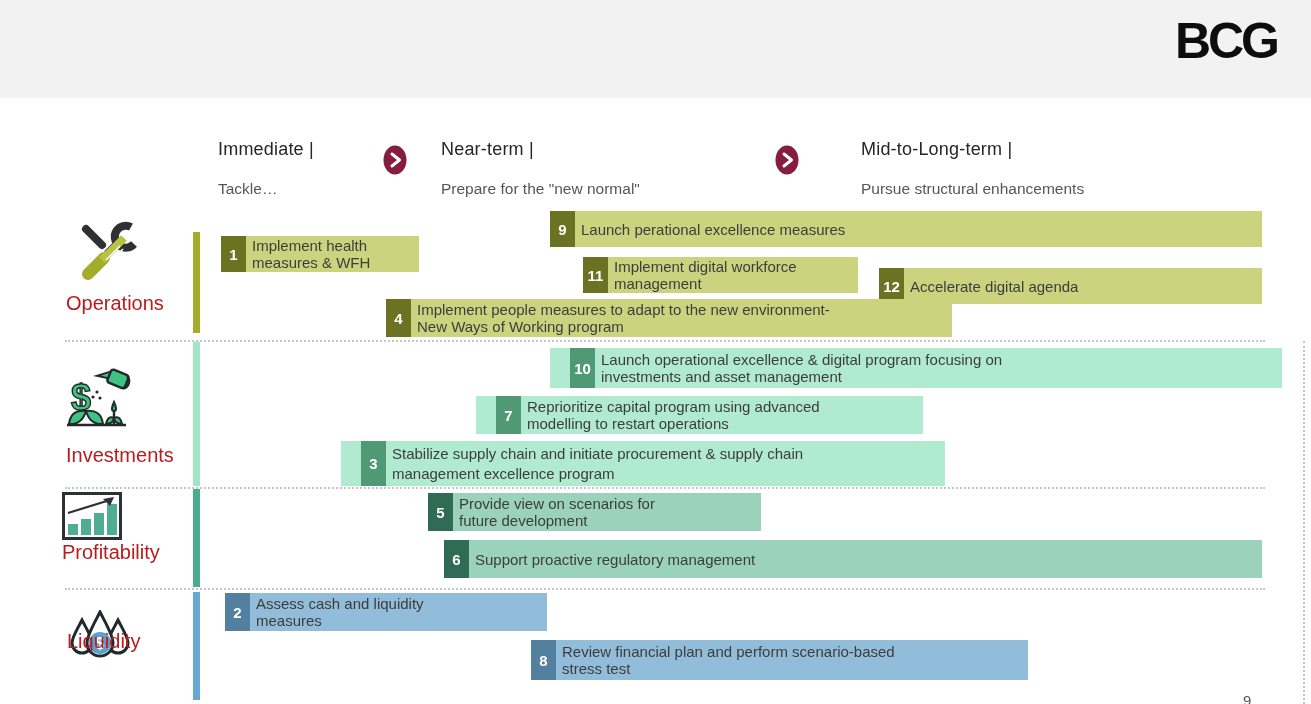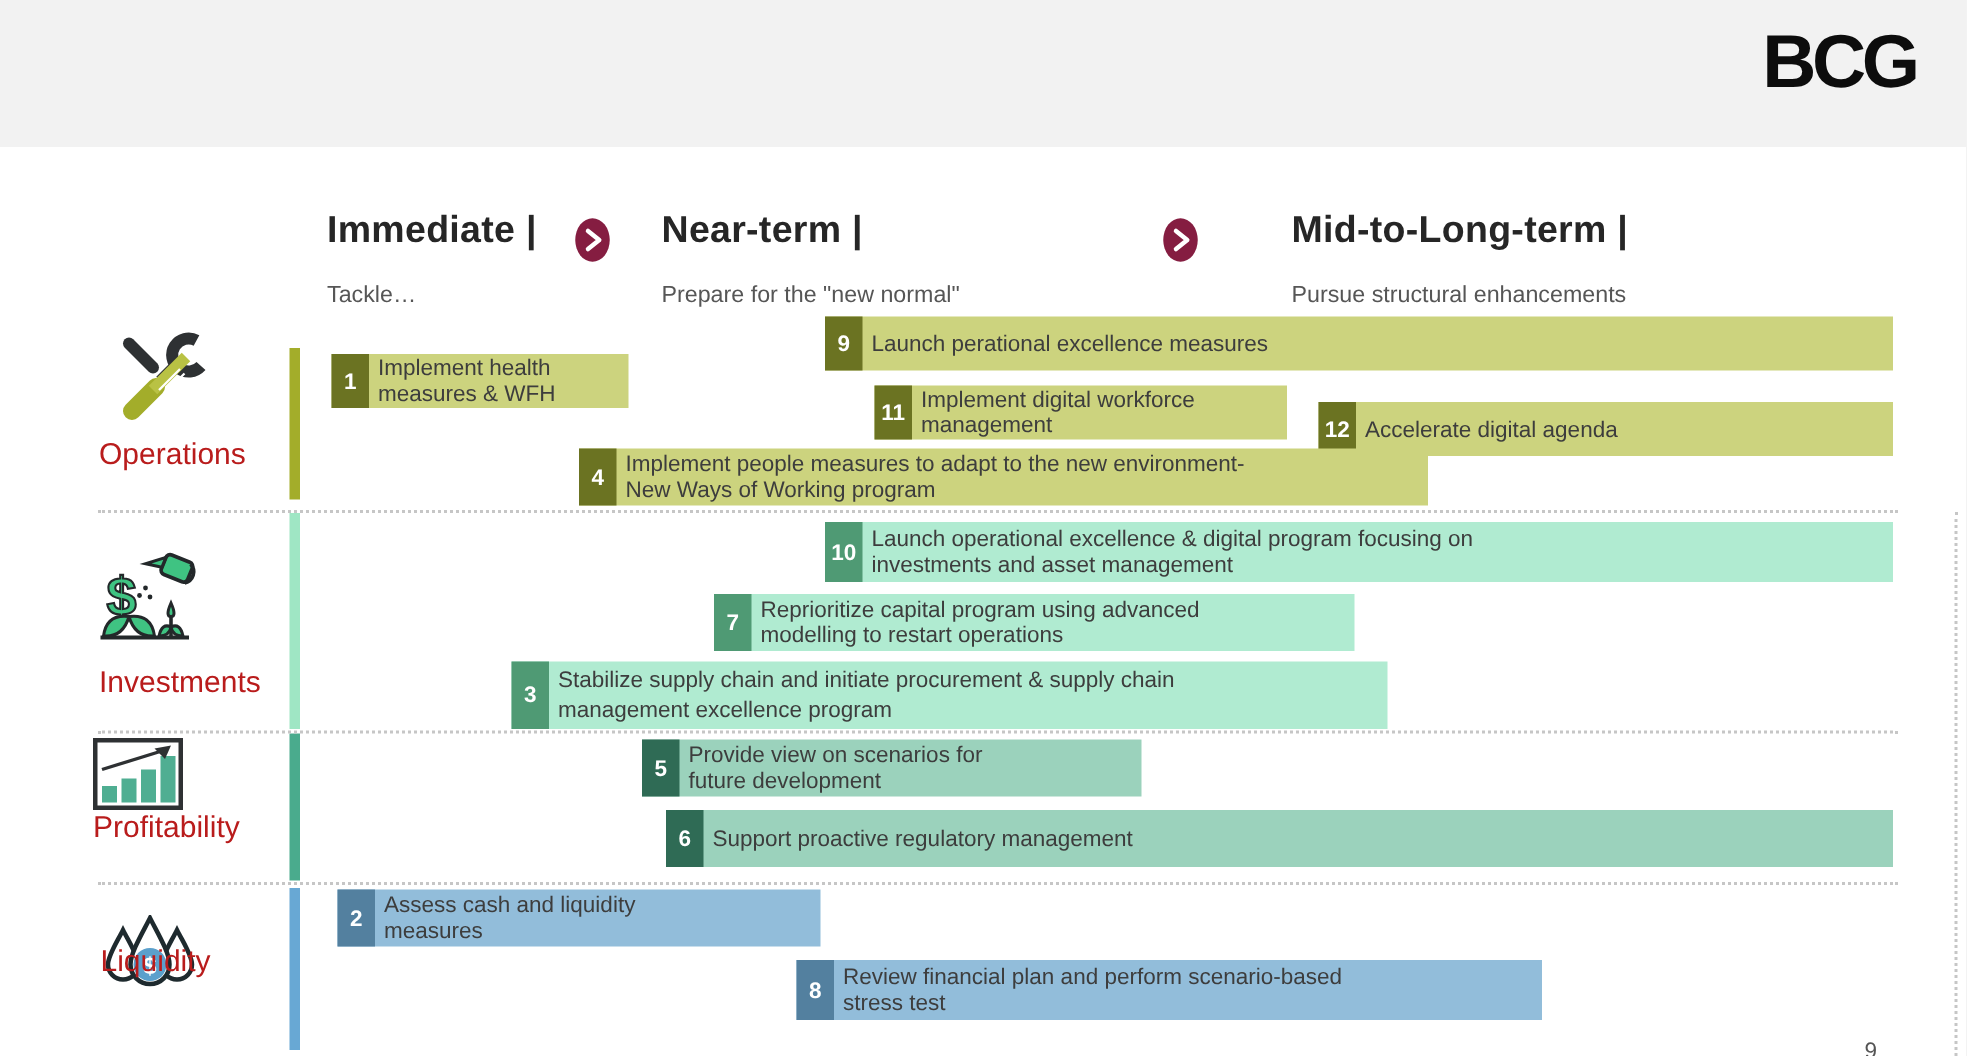--- a/index.html
+++ b/index.html
@@ -2,37 +2,37 @@
 <html><head>
 <meta charset="utf-8">
 <style>
   html,body{margin:0;padding:0;background:#e9e9e9;}
   .slide{position:relative;width:1311px;height:704px;background:#ffffff;overflow:hidden;
          font-family:"Liberation Sans", sans-serif;}
   .topband{position:absolute;left:0;top:0;width:1311px;height:98px;background:#f2f2f2;}
   .logo{position:absolute;top:16px;right:34px;font-size:50px;font-weight:800;
         letter-spacing:-3px;color:#0d0d0d;line-height:1;}
   .phase{position:absolute;top:139px;}
-  .phase-title{font-size:25px;font-weight:700;color:#262626;letter-spacing:.2px;}
+  .phase-title{font-size:18px;font-weight:400;color:#262626;letter-spacing:.2px;}
   .phase-sub{font-size:15.5px;color:#565656;margin-top:20px;}
   .arrowbadge{position:absolute;width:24px;height:30px;}
   .cat-label{position:absolute;font-size:20px;color:#b91c1c;}
   .cat-icon{position:absolute;}
   .accent{position:absolute;left:193px;width:7px;}
   .accent.op{background:#a3ad2a;} .accent.inv{background:#9fe6c4;}
   .accent.prof{background:#4aab8d;} .accent.liq{background:#68a8d4;}
   .sep{position:absolute;left:65px;width:1200px;height:0;border-top:2px dotted #c6c6c6;}
   .vsep{position:absolute;left:1303px;width:0;border-left:2px dotted #c6c6c6;}
   .bar{position:absolute;display:flex;align-items:center;}
   .chip{width:25px;flex:none;align-self:stretch;display:flex;align-items:center;
         justify-content:center;color:#fff;font-size:15px;font-weight:700;}
   .bar-text{padding-left:6px;padding-right:4px;font-size:15px;line-height:17px;
             color:#3d3d3d;white-space:pre-line;}
   .bar.op{background:#ccd37e;}   .bar.op .chip{background:#6b7322;}
-  .bar.inv{background:#b0ebd1;}  .bar.inv .chip{background:#4f9a74;}
+  .bar.inv{background:#b0ebd1;padding-left:20px;}  .bar.inv .chip{background:#4f9a74;}
   .bar.prof{background:#9bd2bc;} .bar.prof .chip{background:#2f6b55;}
   .bar.liq{background:#92bdda;}  .bar.liq .chip{background:#53809f;}
   .pagenum{position:absolute;left:1243px;top:692px;font-size:15px;color:#555;}
 </style>
 </head>
 <body>
 
 <div class="slide">
 
   <div class="topband"></div>

